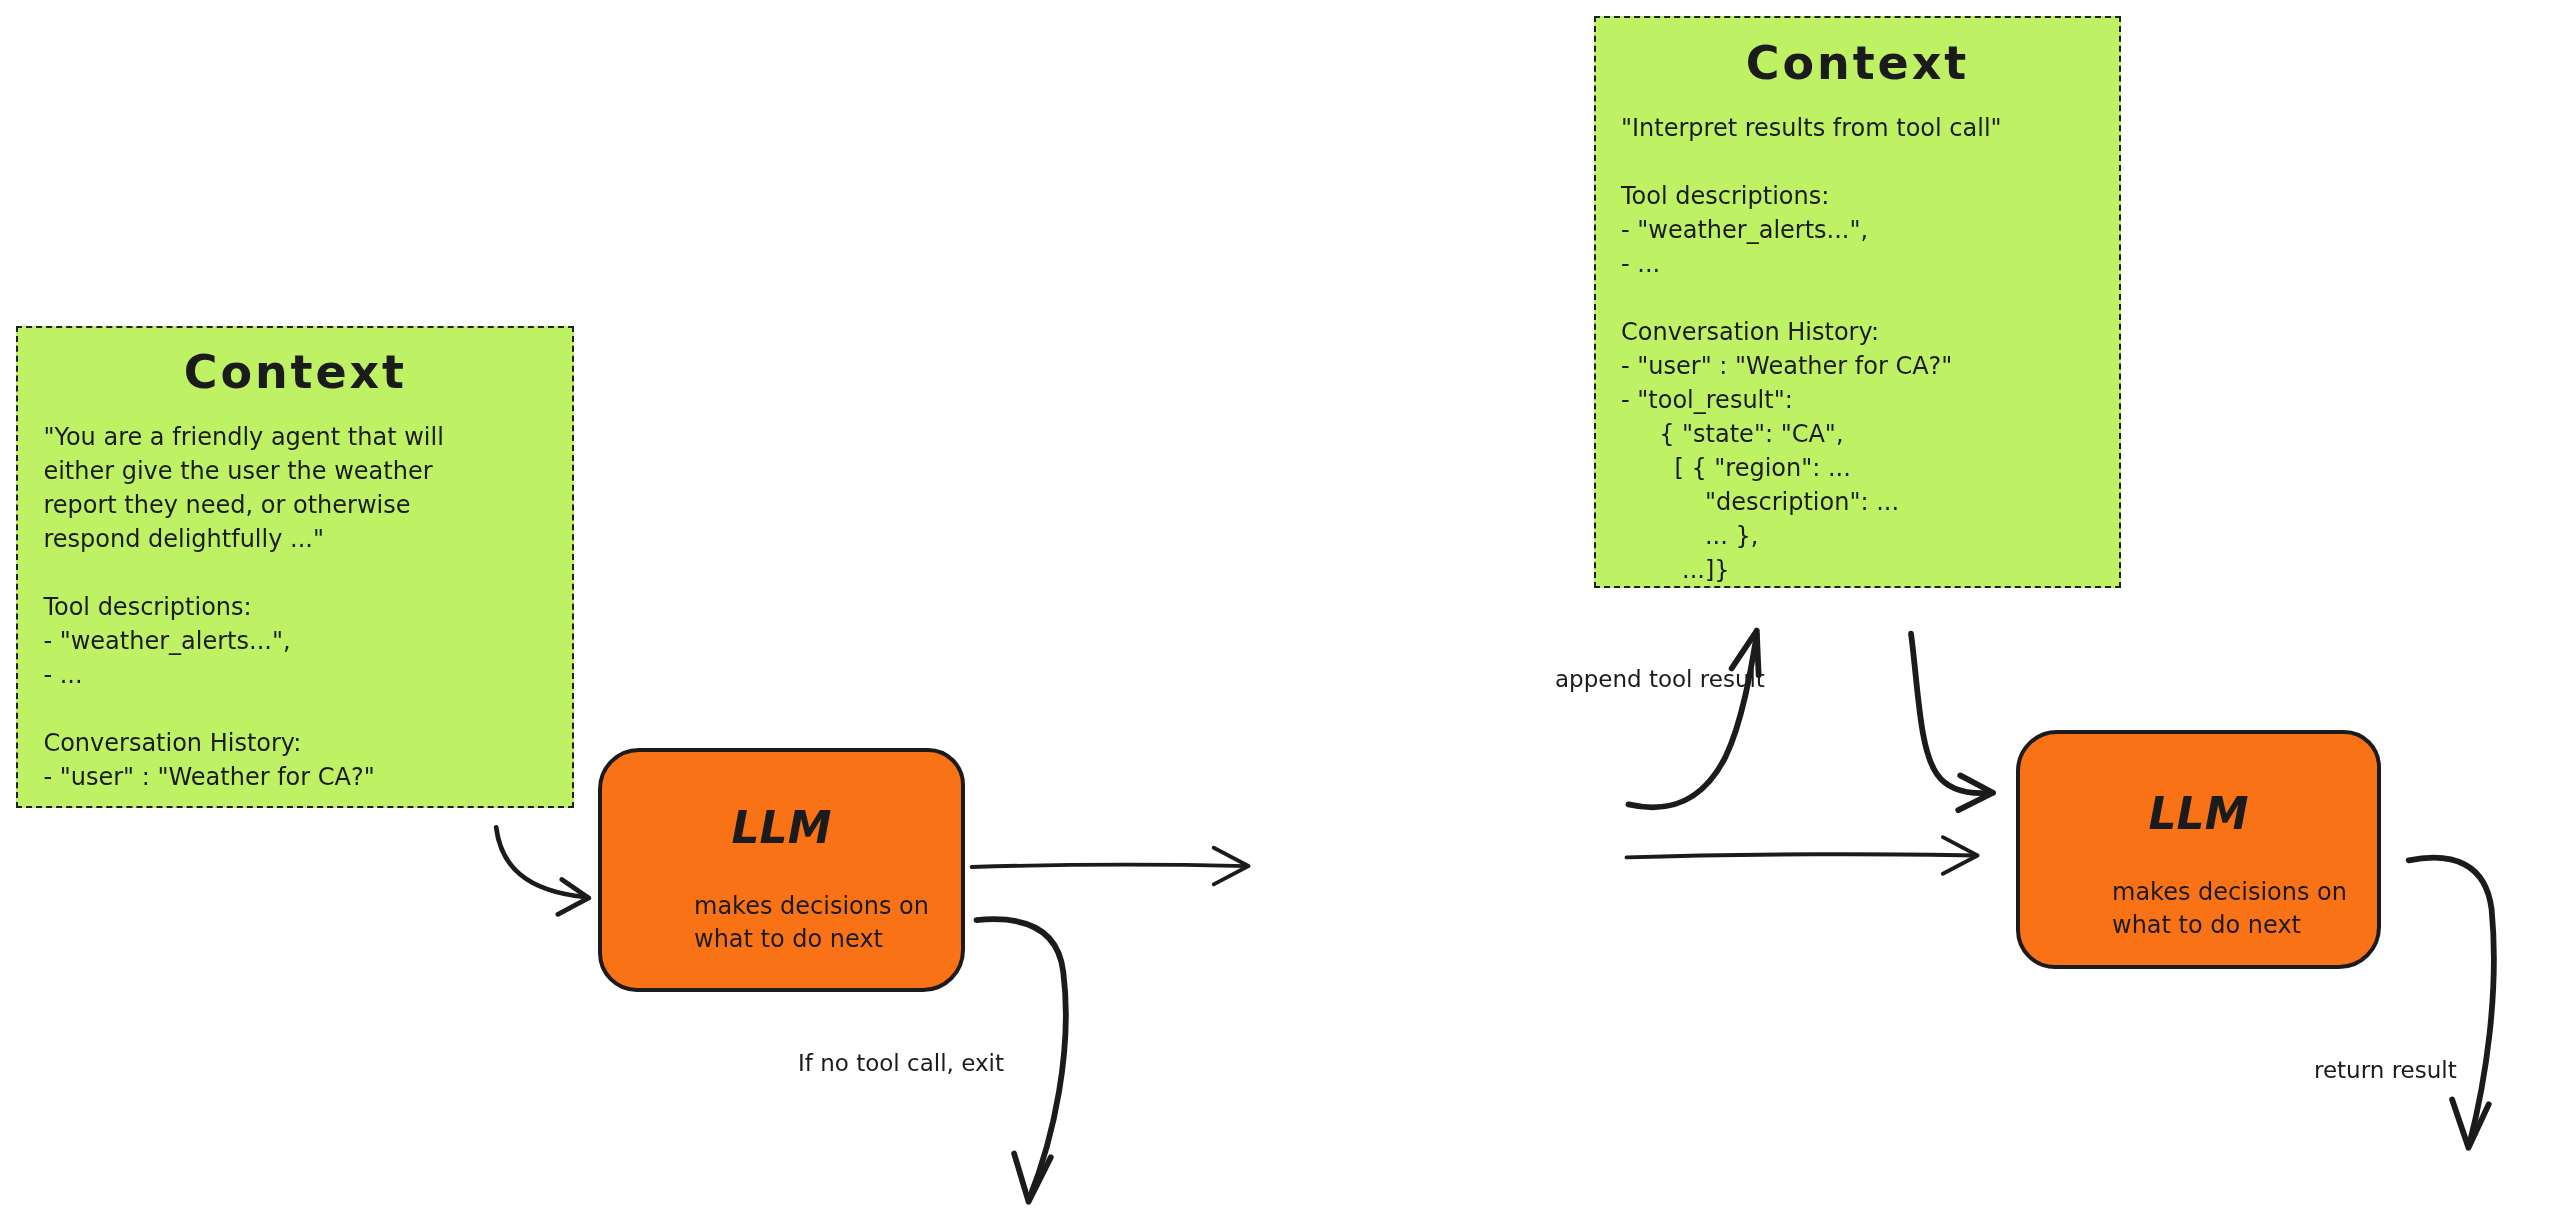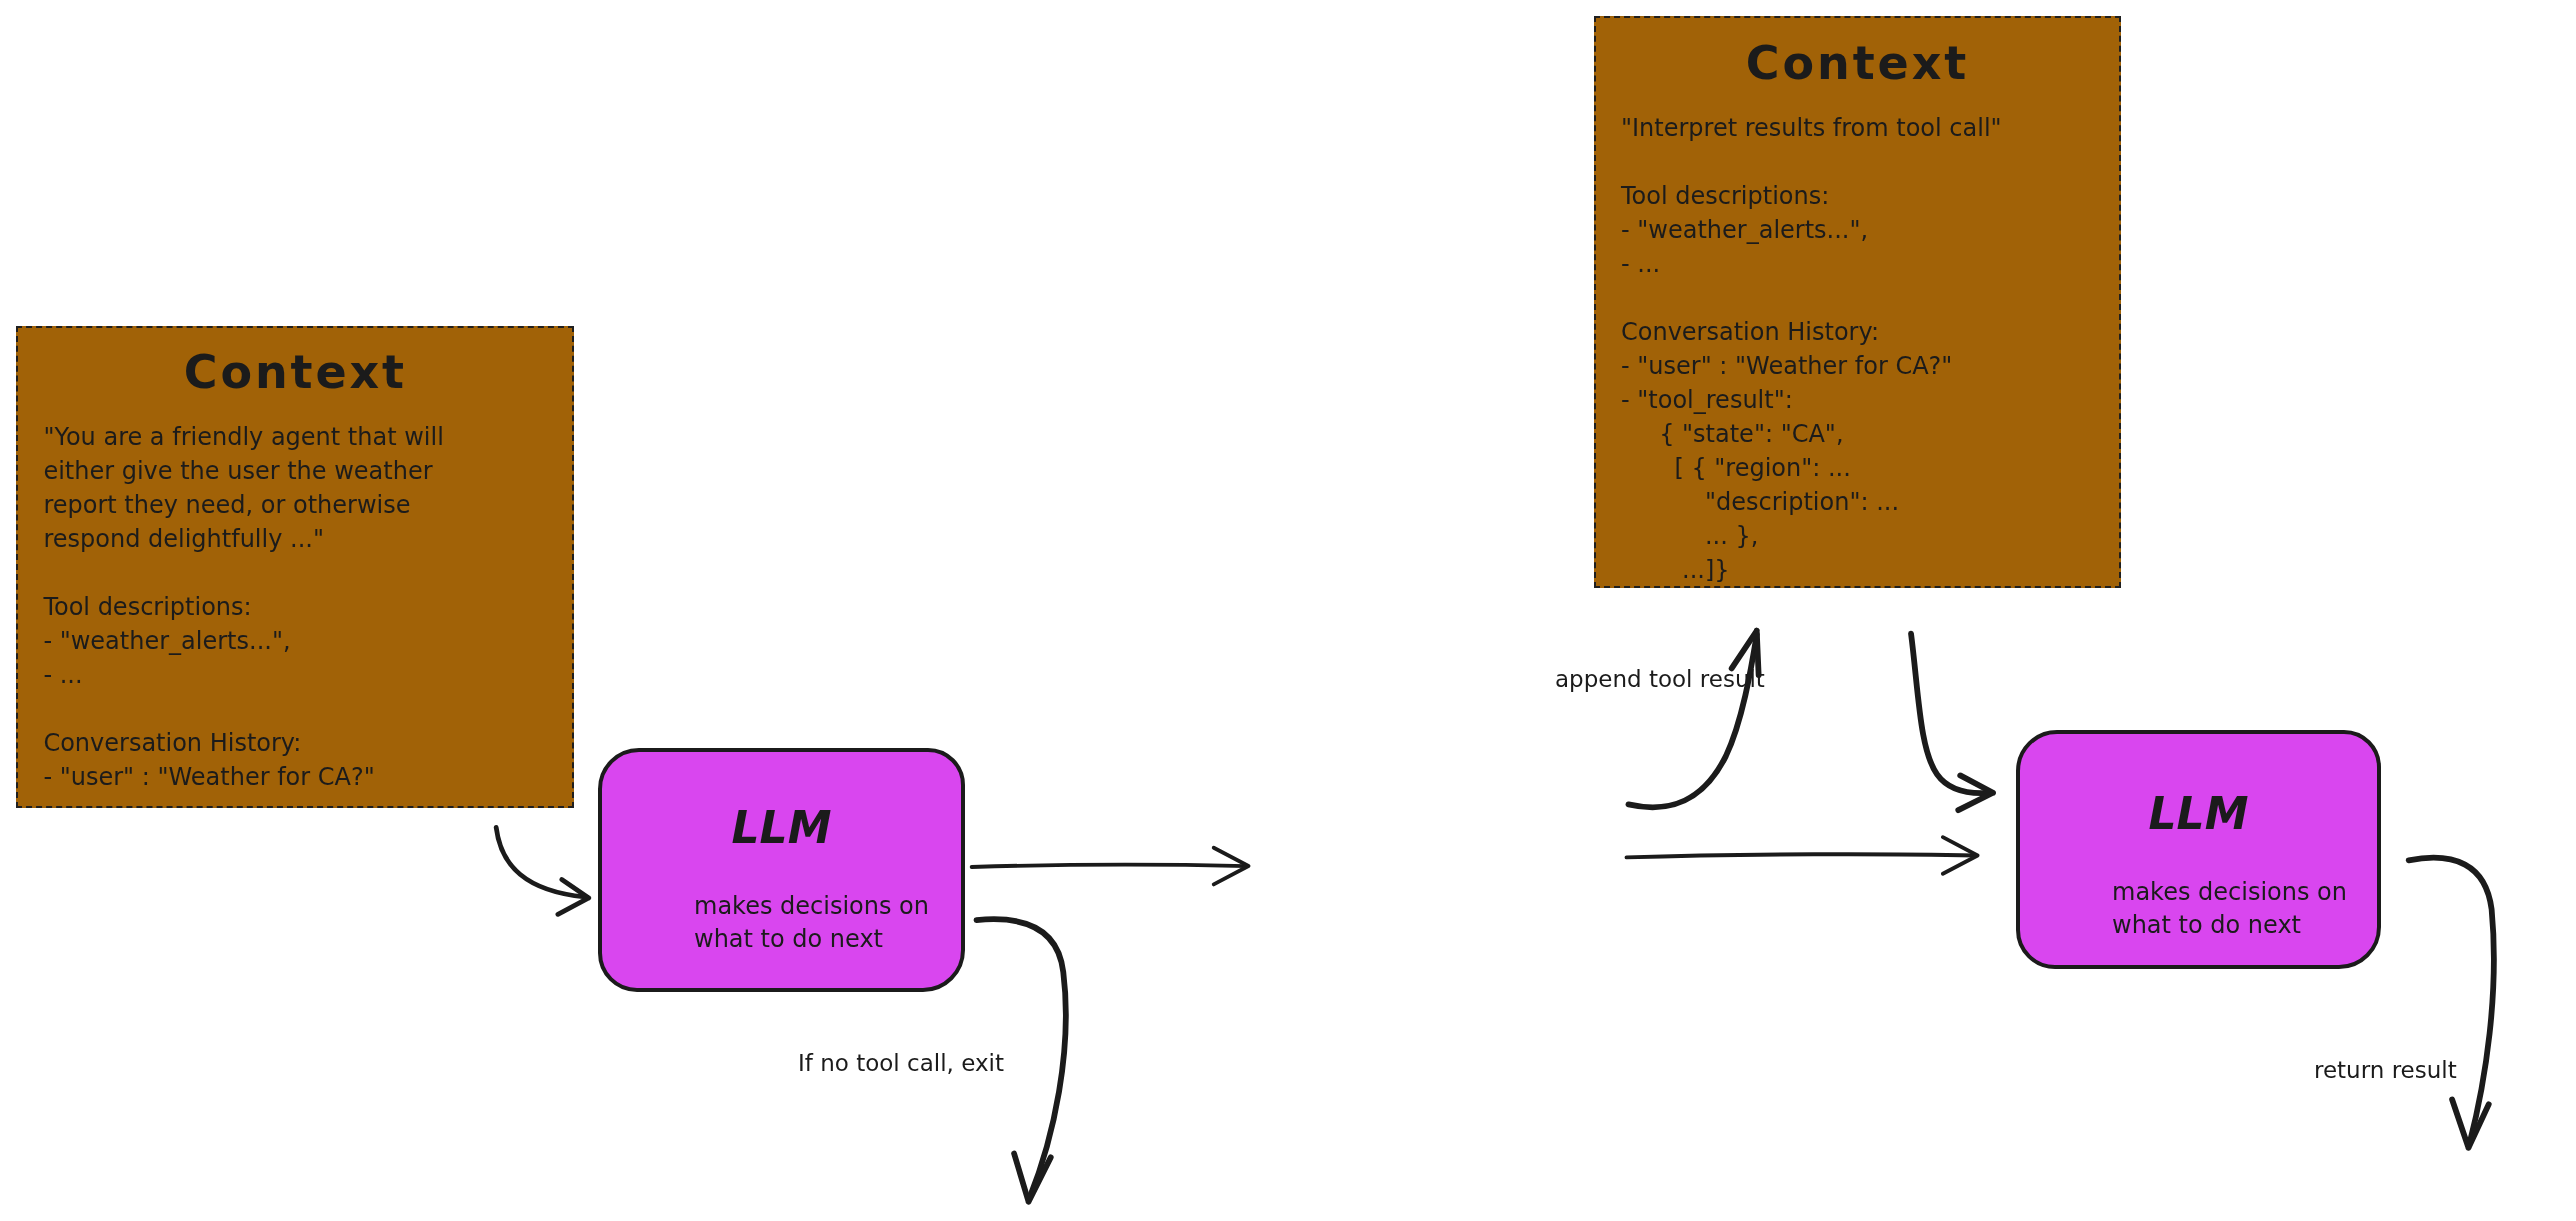--- a/index.html
+++ b/index.html
@@ -9,38 +9,38 @@
     font-family: "DejaVu Sans", sans-serif; color: #1b1b1b;
   }
   .arrows { position: absolute; left: 0; top: 0; width: 2576px; height: 1221px; pointer-events: none; }
   .arrows path { fill: none; stroke: #1b1b1b; stroke-linecap: round; stroke-linejoin: round; }
   .arrows .thick { stroke-width: 6px; }
   .arrows .thin  { stroke-width: 4px; }
   .arrows .mid   { stroke-width: 5px; }
 
   
   .ctx-box {
-    position: absolute; border: 2.9px dashed #1f1f1f; background: #a16207;
+    position: absolute; border: 2.9px dashed #1f1f1f; background: #bef264;
     padding: 9.6px 25px;
   }
   .ctx-left { left: 16.4px;   top: 326px; width: 558px; height: 482px; }
   .ctx-top  { left: 1594px; top: 16.4px;  width: 527px; height: 572px; }
   .ctx-title {
     text-align: center; font-size: 46px; font-weight: bold; letter-spacing: 2.9px;
     margin-top: 7.7px; margin-bottom: 21px;
   }
   .ctx-body {
     font-family: "DejaVu Sans", sans-serif;
     font-size: 24px; line-height: 34px; white-space: pre; color: #1b1b1b;
   }
 
   
   .node {
     position: absolute; border: 4.8px solid #1b1b1b; border-radius: 41px 37px 42px 39px;
-    background: #d946ef; display: flex; flex-direction: column; align-items: center;
+    background: #f97316; display: flex; flex-direction: column; align-items: center;
   }
   .node-llm1 { left: 598px;  top: 748px; width: 367px; height: 244px; padding-top: 50px; }
   .node-tool { left: 1254px; top: 745px; width: 365px; height: 236px; padding-top: 39px; }
   .node-llm2 { left: 2016px; top: 730px; width: 365px; height: 239px; padding-top: 54px; }
   .node-title { font-size: 44px; font-weight: bold; }
   .node-title.italic { font-style: italic; }
   .node-sub {
     align-self: flex-start; margin-top: 37px; padding-left: 68px;
     font-size: 24px; line-height: 33px; white-space: pre-line; margin-left: 24px;
   }

